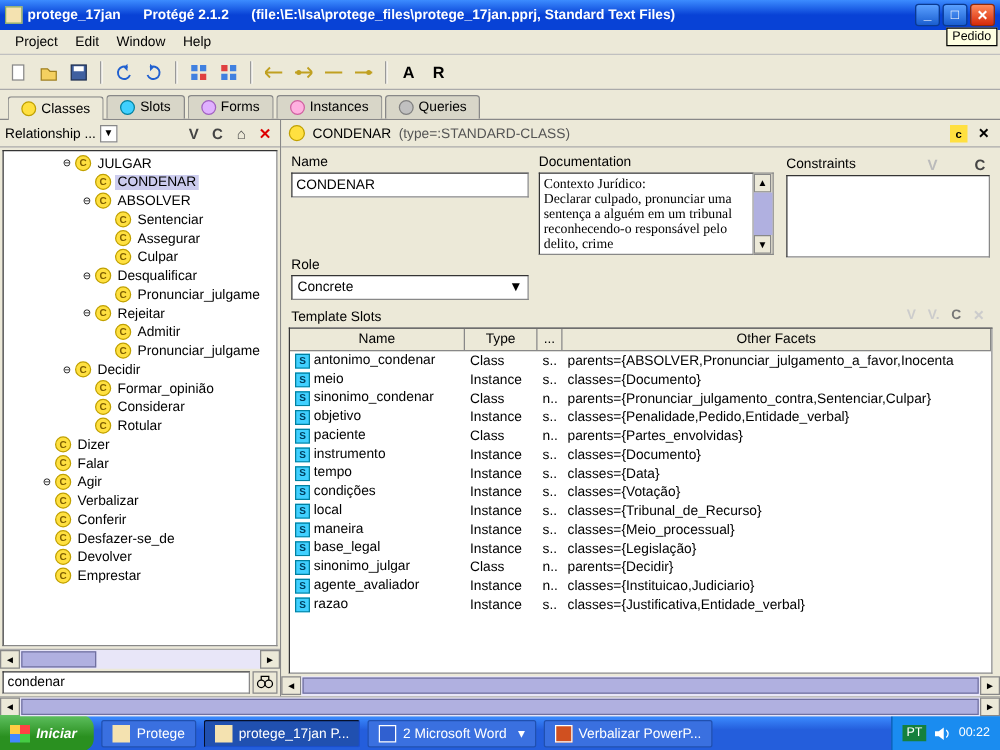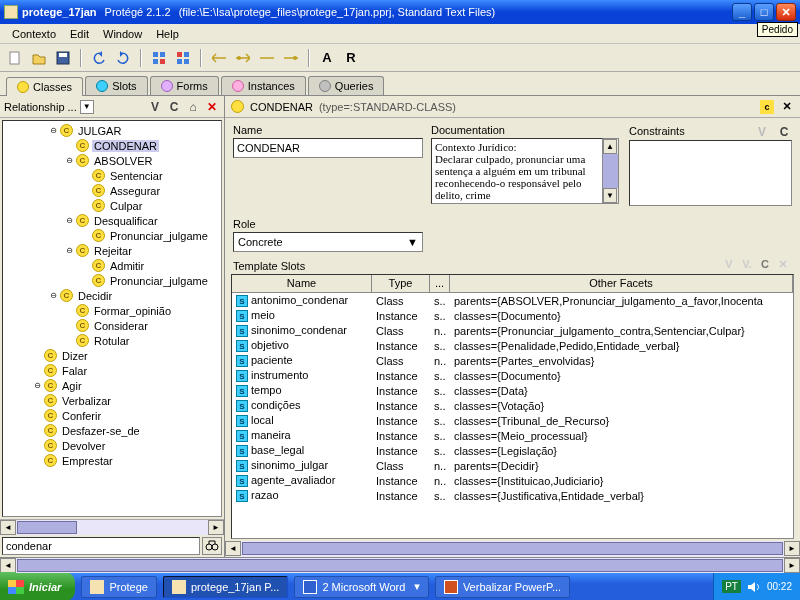--- a/index.html
+++ b/index.html
@@ -1,21 +1,21 @@
 <!DOCTYPE html>
 <html><head>
 <meta charset="utf-8">
 <style>
 * { box-sizing: border-box; margin: 0; padding: 0; font-family: Tahoma, Arial, sans-serif; font-size: 11px; }
 body { width: 800px; height: 600px; overflow: hidden; background: #ece9d8; }
 
 .titlebar { height: 24px; background: linear-gradient(to bottom, #3c8cff 0%, #0842d6 50%, #0842d6 100%); display: flex; align-items: center; padding: 0 4px; color: #fff; }
 .titlebar .icon { width: 14px; height: 14px; background: #f4e2b0; border: 1px solid #8a6; margin-right: 4px; }
 .titlebar .title { font-weight: bold; flex: 0 0 auto; }
-.titlebar .sub { margin-left: 8px; font-weight: normal; text-align: right; }
+.titlebar .sub { margin-left: 18px; font-weight: bold; text-align: right; }
 .titlebar .spacer { flex: 1; }
 .win-btns { display: flex; gap: 2px; }
 .win-btn { width: 20px; height: 18px; border-radius: 3px; display: flex; align-items: center; justify-content: center; font-weight: bold; color: #fff; }
 .win-btn.min, .win-btn.max { background: linear-gradient(to bottom, #5aa0ff, #1a5ed0); border: 1px solid #0a3a90; }
 .win-btn.close { background: linear-gradient(to bottom, #ff8a5a, #d62a0a); border: 1px solid #902a0a; }
 .tooltip { position: absolute; right: 2px; top: 22px; background: #ffffe1; border: 1px solid #000; padding: 1px 4px; font-size: 10px; z-index: 10; }
 
 .menubar { height: 20px; background: #ece9d8; display: flex; align-items: center; padding: 0 6px; gap: 2px; border-bottom: 1px solid #c0c0c0; }
 .menubar span { padding: 2px 6px; }
 
@@ -71,23 +71,23 @@
 .form-row { display: flex; gap: 8px; }
 .field { display: flex; flex-direction: column; }
 .field label { margin-bottom: 2px; }
 .field input, .field textarea, .field .sel, .field .cbox { border: 1px inset #888; background: #fff; padding: 2px 3px; font-size: 11px; }
 .fld-name { width: 190px; } .fld-name input { height: 20px; }
 .fld-doc { width: 190px; } .fld-doc .doc-wrap { display: flex; }
 .fld-doc textarea { height: 66px; width: 172px; resize: none; font-family: Tahoma; }
 .fld-doc .vscroll { width: 16px; background: #ece9d8; border: 1px solid #888; border-left: none; display:flex; flex-direction:column; }
 .fld-doc .vscroll .sb-btn { width:14px; }
 .fld-con { flex: 1; }
-.fld-con .chead { display: flex; align-items: center; gap: 6px; }
+.fld-con .chead { display: flex; align-items: center; gap: 22px; }
 .fld-con .cbox { height: 66px; }
-.fld-role { width: 190px; margin-top: 12px; justify-content: flex-end; }
+.fld-role { width: 190px; margin-top: 0; justify-content: flex-end; }
 .fld-role .sel { height: 20px; display: flex; align-items: center; justify-content: space-between; padding: 0 4px; }
 
 .slots-hdr { display: flex; align-items: flex-end; padding: 2px 8px; }
 .slots-hdr .spacer { flex: 1; }
 .slots-hdr .sb { width: 18px; height: 16px; display: flex; align-items: center; justify-content: center; color: #777; font-weight: bold; }
 
 .table { margin: 0 6px 2px 6px; border: 1px inset #888; background: #fff; flex: 1; overflow: hidden; }
 .thead { display: flex; background: #ece9d8; border-bottom: 1px solid #888; height: 18px; }
 .th { border-right: 1px solid #888; padding: 2px 4px; text-align: center; }
 .tbody { }
@@ -122,21 +122,21 @@
   <div class="spacer"></div>
   <div class="win-btns">
     <div class="win-btn min">_</div>
     <div class="win-btn max">□</div>
     <div class="win-btn close">✕</div>
   </div>
 </div>
 <div class="tooltip">Pedido</div>
 
 <div class="menubar">
-  <span>Contexto</span>
+  <span>Project</span>
   <span>Edit</span>
   <span>Window</span>
   <span>Help</span>
 </div>
 
 <div class="toolbar">
   <div class="tb-btn">
       <svg width="14" height="14">
         <rect x="2" y="1" width="9" height="12" fill="#fff" stroke="#888"></rect>
       </svg>

